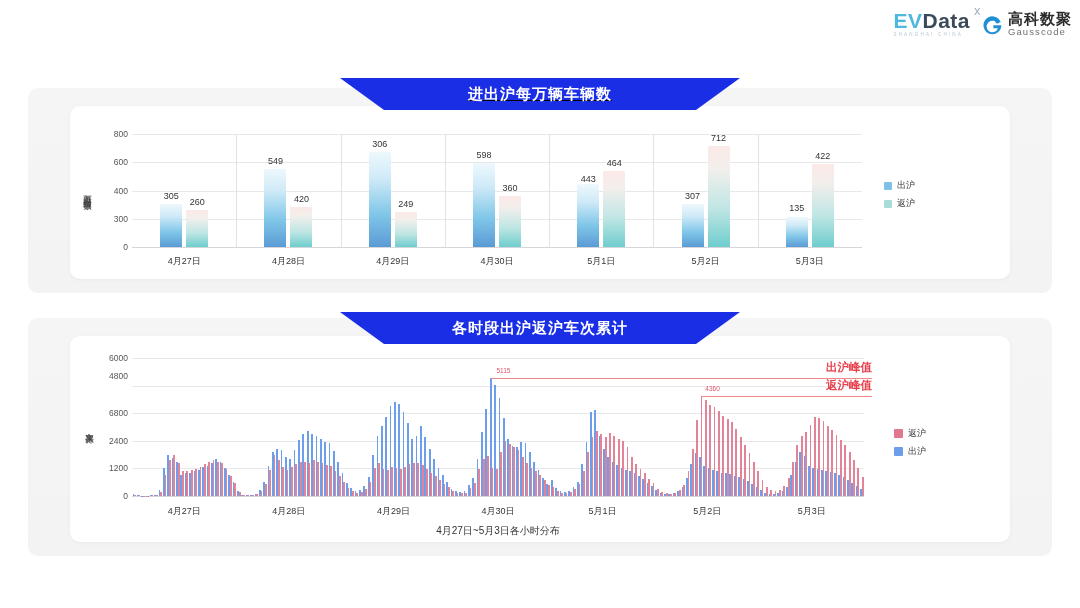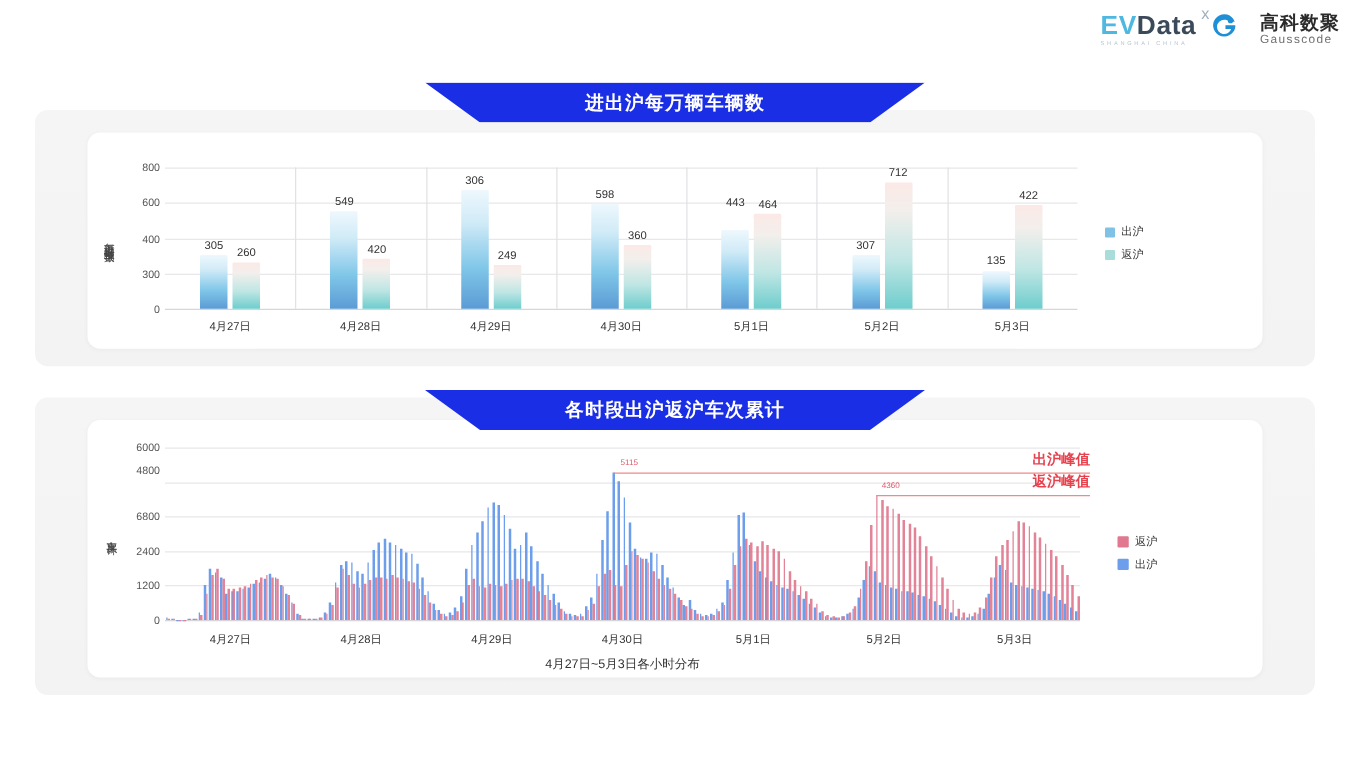--- a/index.html
+++ b/index.html
@@ -11,21 +11,21 @@
     position:relative;
   }
 
   
   .logo-bar{position:absolute;top:10px;right:8px;display:flex;align-items:center;gap:12px;}
   .evdata{display:flex;flex-direction:column;align-items:flex-start;line-height:1;}
   .evdata-main{font-size:21px;font-weight:700;letter-spacing:.5px;color:#3b4a5a;position:relative;}
   .evdata-main .ev{color:#4fb8e0;}
   .evdata-main .x{position:absolute;top:-6px;right:-11px;font-size:13px;color:#9fb0bd;font-weight:400;}
   .evdata-sub{font-size:4.5px;letter-spacing:2.2px;color:#b9c6cf;margin-top:2px;}
-  .gauss{display:flex;align-items:flex-start;gap:18px;}
+  .gauss{display:flex;align-items:flex-end;gap:5px;}
   .gauss-mark{width:21px;height:21px;position:relative;}
   .gauss-mark svg{display:block;}
   .gauss-text{display:flex;flex-direction:column;line-height:1.05;}
   .gauss-cn{font-size:15px;font-weight:700;color:#2b2b2b;letter-spacing:1px;}
   .gauss-en{font-size:9.5px;color:#707070;letter-spacing:1.1px;}
 
   
   .outer-card{
     position:absolute;left:28px;right:28px;
     background:linear-gradient(180deg,#f5f5f6 0%,#f3f3f4 100%);
@@ -40,21 +40,21 @@
   }
 
   
   .ribbon{
     position:absolute;left:50%;transform:translateX(-50%);
     height:32px;background:#1a2ee6;
     display:flex;align-items:center;justify-content:center;
     clip-path:polygon(0 0,100% 0,89% 100%,11% 100%);
     z-index:5;
   }
-  #ribbon1{top:66px;width:400px;}
+  #ribbon1{top:78px;width:400px;text-decoration:underline;}
   #ribbon2{top:312px;width:400px;}
   .ribbon span{color:#fff;font-size:15px;font-weight:700;letter-spacing:1px;}
 
   
   .plot-wrap{position:absolute;inset:0;}
   .ylabel{
     position:absolute;writing-mode:vertical-rl;
     font-size:8.5px;color:#444;letter-spacing:1px;
   }
   .ytick{position:absolute;right:0;font-size:8.5px;color:#555;
@@ -141,21 +141,21 @@
         <div class="barval" style="left: 335.714px; top: 92.8287px;">249</div>
         <div class="xtick" style="left: 322.714px; top: 149px;">4月29日</div>
         <div class="xsep" style="left: 374.857px; top: 28px; height: 113px;"></div>
         <div class="bar out" style="left: 403px; width: 22px; height: 84.4675px; bottom: 32px; position: absolute;"></div>
         <div class="barval" style="left: 414px; top: 43.5325px;">598</div>
         <div class="bar ret" style="left: 429px; width: 22px; height: 50.85px; bottom: 32px; position: absolute;"></div>
         <div class="barval" style="left: 440px; top: 77.15px;">360</div>
         <div class="xtick" style="left: 427px; top: 149px;">4月30日</div>
         <div class="xsep" style="left: 479.143px; top: 28px; height: 113px;"></div>
         <div class="bar out" style="left: 507.286px; width: 22px; height: 62.5737px; bottom: 32px; position: absolute;"></div>
-        <div class="barval" style="left: 518.286px; top: 51px;">443</div>
+        <div class="barval" style="left: 518.286px; top: 68px;">443</div>
         <div class="bar ret" style="left: 533.286px; width: 22px; height: 75.9925px; bottom: 32px; position: absolute;"></div>
         <div class="barval" style="left: 544.286px; top: 52.0075px;">464</div>
         <div class="xtick" style="left: 531.286px; top: 149px;">5月1日</div>
         <div class="xsep" style="left: 583.429px; top: 28px; height: 113px;"></div>
         <div class="bar out" style="left: 611.571px; width: 22px; height: 43.3637px; bottom: 32px; position: absolute;"></div>
         <div class="barval" style="left: 622.571px; top: 84.6363px;">307</div>
         <div class="bar ret" style="left: 637.571px; width: 22px; height: 100.57px; bottom: 32px; position: absolute;"></div>
         <div class="barval" style="left: 648.571px; top: 27.43px;">712</div>
         <div class="xtick" style="left: 635.571px; top: 149px;">5月2日</div>
         <div class="xsep" style="left: 687.714px; top: 28px; height: 113px;"></div>

